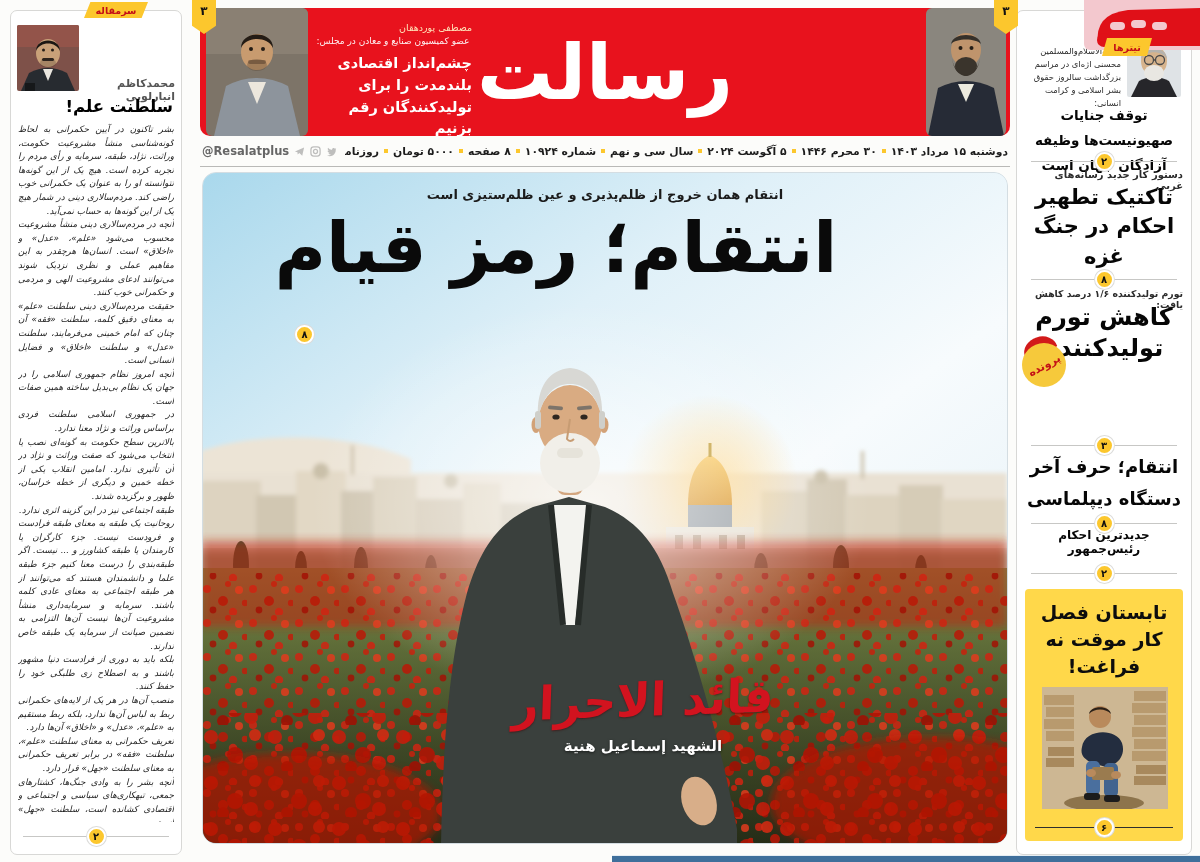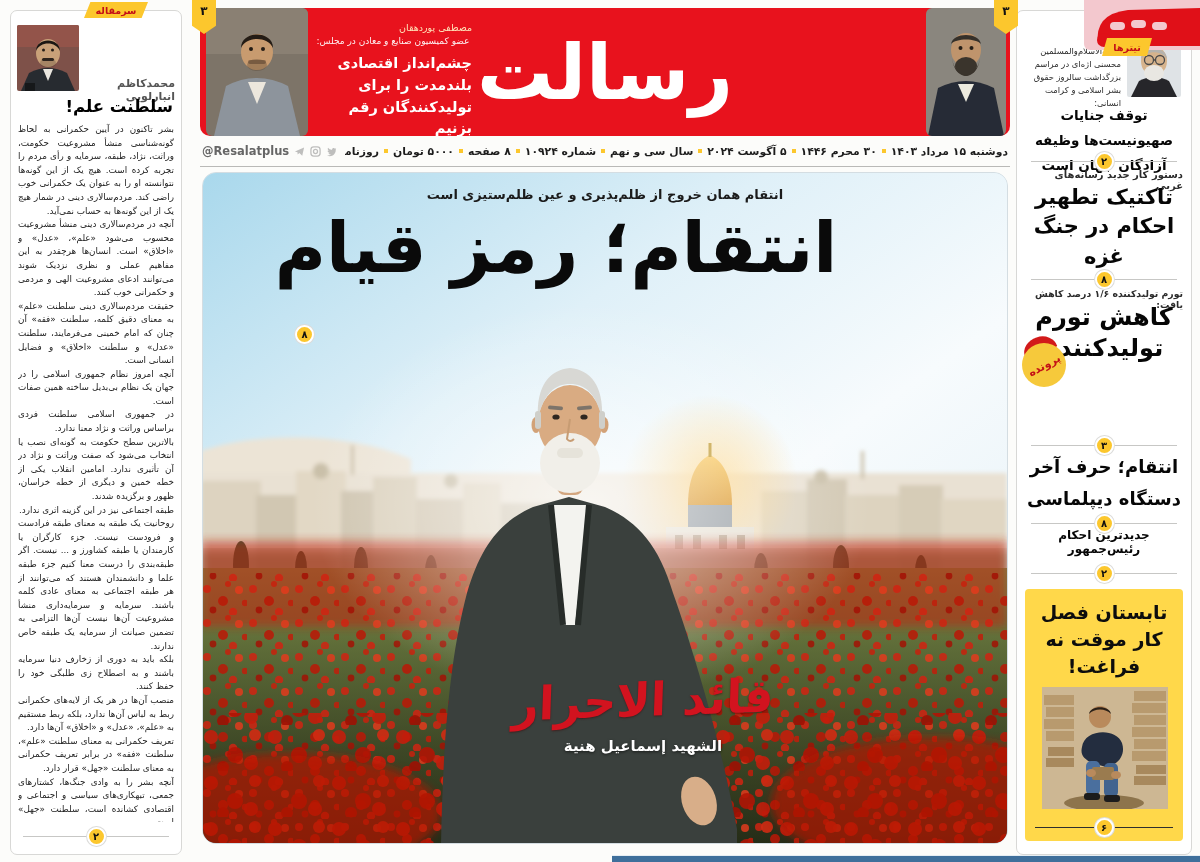--- a/index.html
+++ b/index.html
@@ -28,21 +28,21 @@
   .pg { position:relative; z-index:2; width:19px; height:19px; border-radius:50%;
         background:#fcc72d; border:2px solid #fff; box-shadow:0 0 0 1px #dcdcda;
         display:flex; align-items:center; justify-content:center;
         font-size:10px; font-weight:bold; color:#111; }
 
   
   #editorial-photo { left:6px; top:14px; width:62px; height:66px; border-radius:2px; overflow:hidden; }
   #editorial-author { right:6px; top:66px; width:100px; font-size:11px; font-weight:bold; color:#555; }
   #editorial-headline { right:8px; left:8px; top:86px; text-align:right; font-size:16.5px; font-weight:bold; color:#000; }
   #editorial-body { left:7px; right:7px; top:112px; bottom:32px; overflow:hidden;
-        font-size:8.8px; line-height:13.6px; text-align:justify; color:#222; }
+        font-size:8.8px; line-height:13.6px; text-align:justify; color:#222;font-style:italic; }
   #editorial-body p { margin:0; }
 
   
   #masthead { left:200px; top:8px; width:810px; height:128px; background:#e8121d; border-radius:10px; }
   .m-photo { position:absolute; top:0; height:128px; overflow:hidden; border-radius:6px; }
   #m-photo-left  { left:6px;  width:102px; }
   #m-photo-right { right:4px; width:80px; }
   .m-text { position:absolute; top:14px; text-align:right; color:#fff; }
   #m-text-left  { left:114px; width:158px; }
   #m-text-right { right:90px; width:172px; }
@@ -134,21 +134,21 @@
   <div id="editorial-headline" class="abs">سلطنت علم!</div>
   <div id="editorial-body" class="abs">
       <p>بشر تاکنون در آیین حکمرانی به لحاظ گونه‌شناسی منشأ مشروعیت حکومت، وراثت، نژاد، طبقه، سرمایه و رأی مردم را تجربه کرده است. هیچ یک از این گونه‌ها نتوانسته او را به عنوان یک حکمرانی خوب راضی کند. مردم‌سالاری دینی در شمار هیچ یک از این گونه‌ها به حساب نمی‌آید.</p>
       <p>آنچه در مردم‌سالاری دینی منشأ مشروعیت محسوب می‌شود «علم»، «عدل» و «اخلاق» است. انسان‌ها هرچقدر به این مفاهیم عملی و نظری نزدیک شوند می‌توانند ادعای مشروعیت الهی و مردمی و حکمرانی خوب کنند.</p>
       <p>حقیقت مردم‌سالاری دینی سلطنت «علم» به معنای دقیق کلمه، سلطنت «فقه» آن چنان که امام خمینی می‌فرمایند، سلطنت «عدل» و سلطنت «اخلاق» و فضایل انسانی است.</p>
       <p>آنچه امروز نظام جمهوری اسلامی را در جهان یک نظام بی‌بدیل ساخته همین صفات است.</p>
       <p>در جمهوری اسلامی سلطنت فردی براساس وراثت و نژاد معنا ندارد.</p>
       <p>بالاترین سطح حکومت به گونه‌ای نصب یا انتخاب می‌شود که صفت وراثت و نژاد در آن تأثیری ندارد. امامین انقلاب یکی از خطه خمین و دیگری از خطه خراسان، ظهور و برگزیده شدند.</p>
       <p>طبقه اجتماعی نیز در این گزینه اثری ندارد.</p>
       <p>روحانیت یک طبقه به معنای طبقه فرادست و فرودست نیست. جزء کارگران یا کارمندان یا طبقه کشاورز و ... نیست. اگر طبقه‌بندی را درست معنا کنیم جزء طبقه علما و دانشمندان هستند که می‌توانند از هر طبقه اجتماعی به معنای عادی کلمه باشند. سرمایه و سرمایه‌داری منشأ مشروعیت آن‌ها نیست آن‌ها التزامی به تضمین صیانت از سرمایه یک طبقه خاص ندارند.</p>
-      <p>بلکه باید به دوری از زخارف دنیا سرمایه باشند و به اصطلاح زی طلبگی خود را حفظ کنند.</p>
+      <p>بلکه باید به دوری از فرادست دنیا مشهور باشند و به اصطلاح زی طلبگی خود را حفظ کنند.</p>
       <p>منصب آن‌ها در هر یک از لایه‌های حکمرانی ربط به لباس آن‌ها ندارد، بلکه ربط مستقیم به «علم»، «عدل» و «اخلاق» آن‌ها دارد.</p>
       <p>تعریف حکمرانی به معنای سلطنت «علم»، سلطنت «فقه» در برابر تعریف حکمرانی به معنای سلطنت «جهل» قرار دارد.</p>
       <p>آنچه بشر را به وادی جنگ‌ها، کشتارهای جمعی، تبهکاری‌های سیاسی و اجتماعی و اقتصادی کشانده است، سلطنت «جهل» است.</p>
     </div>
   <div class="sep abs" style="left:12px;right:12px;bottom:8px;">
     <span class="pg">۲</span>
   </div>
 </div>
 <div class="tag" style="left:84px;top:2px;width:64px;height:16px;">سرمقاله</div>
 

